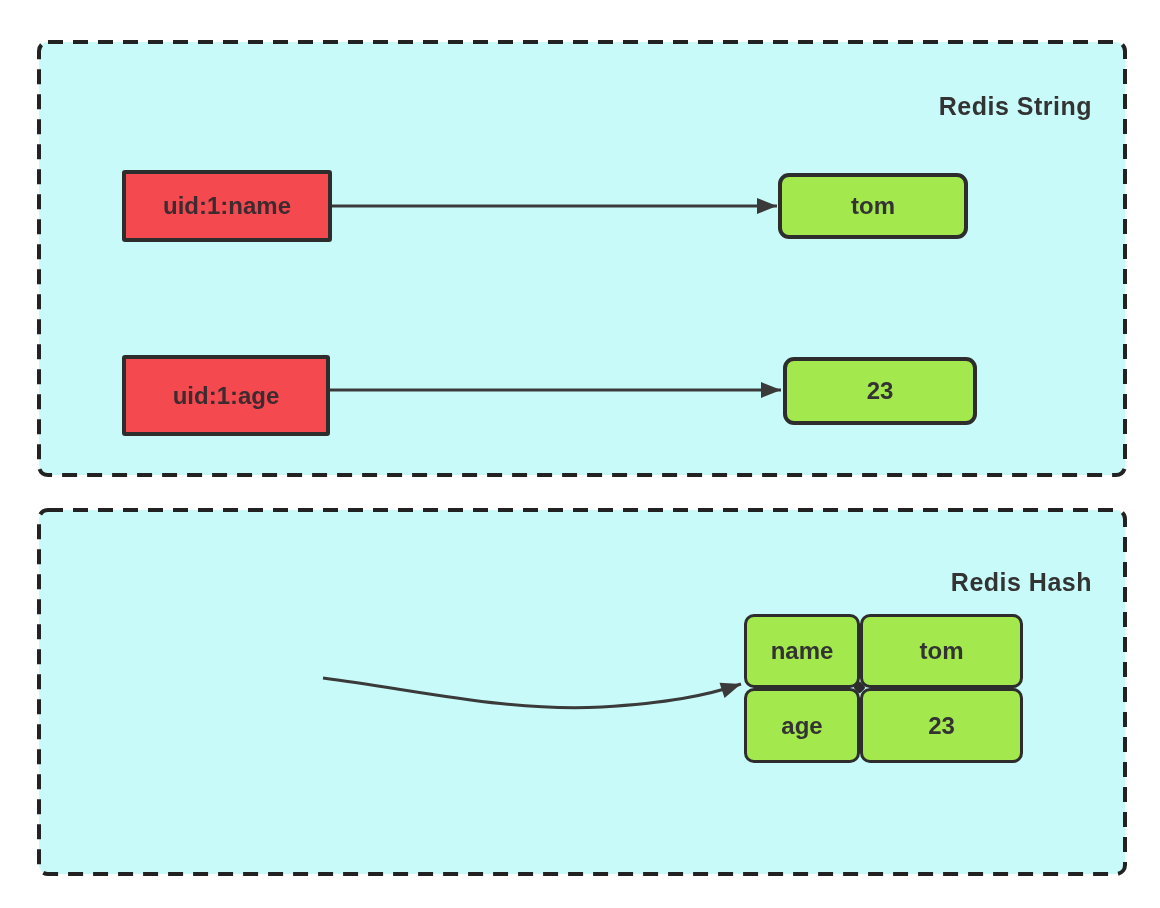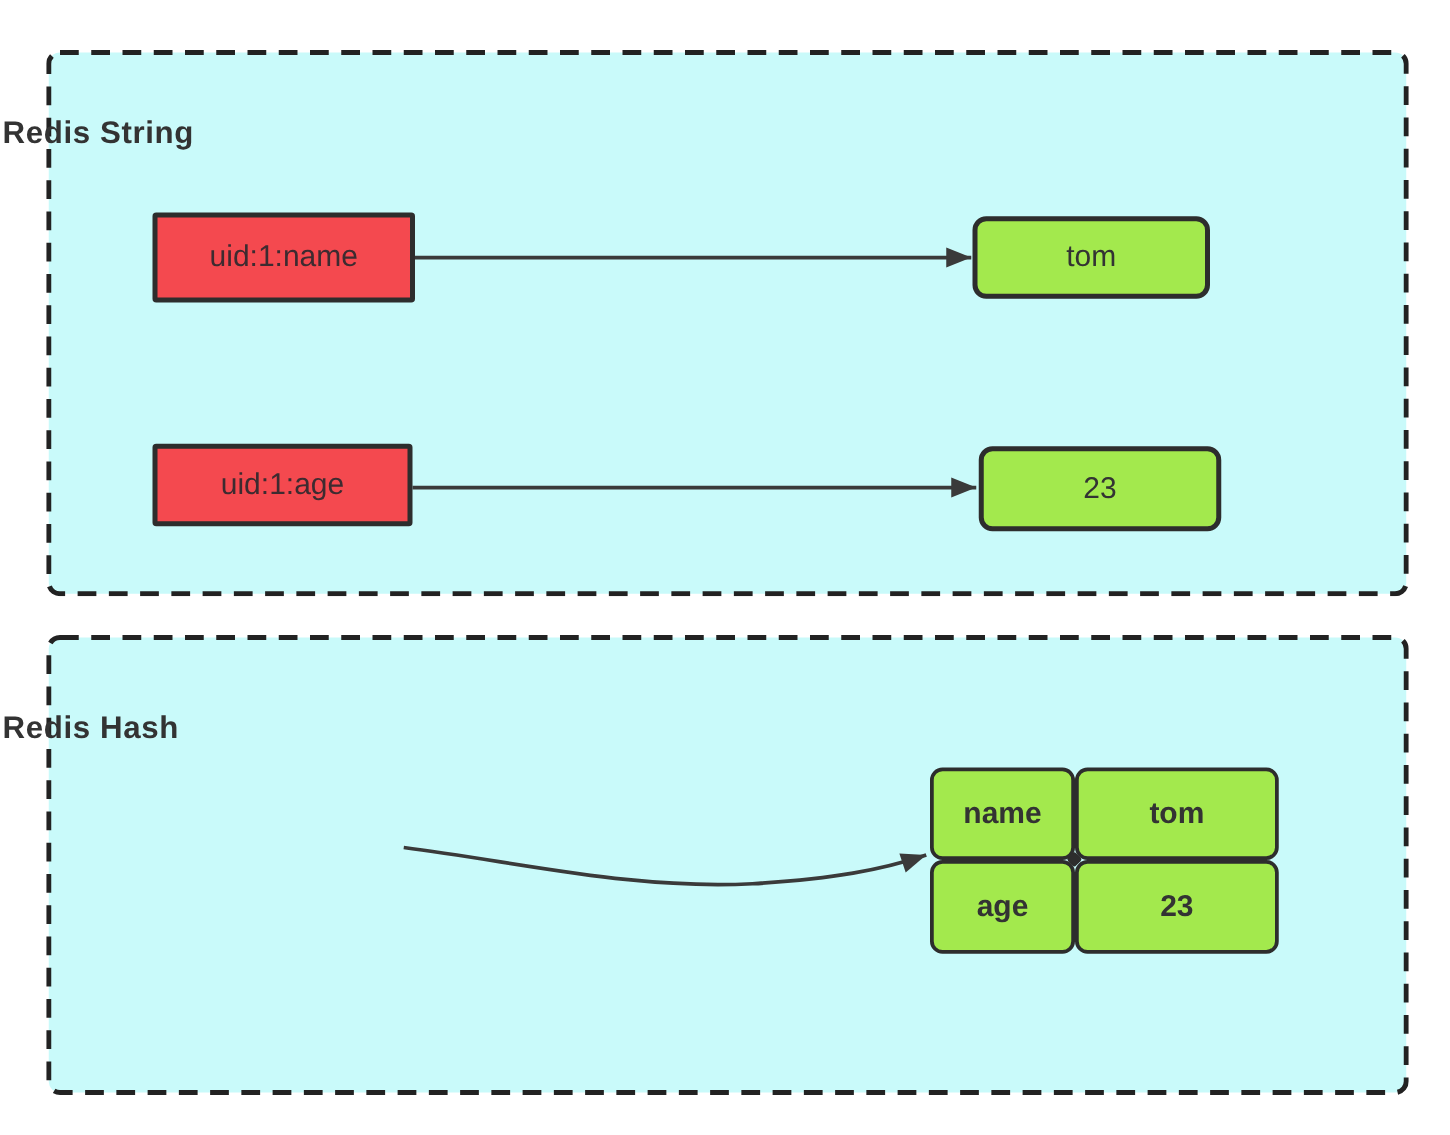--- a/index.html
+++ b/index.html
@@ -35,35 +35,35 @@
     stroke: var(--line-color, #3a3a3a);
     stroke-width: 3;
     fill: none;
   }
   .arrowhead { fill: var(--line-color, #3a3a3a); }
   .title {
     position: absolute;
     left: 0;
     width: 100%;
     margin-left: -35px;
-    text-align: left;
+    text-align: right;
     font-weight: bold;
     font-size: 25px;
     color: var(--text-color, #333);
     letter-spacing: 0.5px;
   }
   .panel-string .title { top: 52px; }
   .panel-hash   .title { top: 60px; }
   .node {
     position: absolute;
     box-sizing: border-box;
     display: flex;
     align-items: center;
     justify-content: center;
-    font-weight: normal;
+    font-weight: bold;
     font-size: 24px;
     color: var(--text-color, #333);
   }
   .key-box {
     background: var(--key-fill, #f4494f);
     border: 4px solid var(--box-border, #2d2d2d);
     border-radius: 3px;
     color: #3d2b30;
   }
   .val-box {
@@ -118,21 +118,21 @@
       <rect class="panel-rect" x="2" y="2" width="1086" height="433" rx="9"></rect>
       <line class="connector" x1="295" y1="166" x2="740" y2="166" marker-end="url(#arrow-a)"></line>
       <line class="connector" x1="293" y1="350" x2="744" y2="350" marker-end="url(#arrow-a)"></line>
     </svg>
 
     <div class="title">Redis String</div>
 
     <div class="node key-box" style="left:85px; top:130px; width:210px; height:72px;">uid:1:name</div>
     <div class="node val-box" style="left:741px; top:133px; width:190px; height:66px;">tom</div>
 
-    <div class="node key-box" style="left:85px; top:315px; width:208px; height:66px;">uid:1:age</div>
+    <div class="node key-box" style="left:85px; top:315px; width:208px; height:81px;">uid:1:age</div>
     <div class="node val-box" style="left:746px; top:317px; width:194px; height:68px;">23</div>
   </section>
 
   <section class="panel panel-hash">
     <svg class="layer" viewBox="0 0 1090 368">
       <defs>
         <marker id="arrow-b" markerWidth="24" markerHeight="20" refX="22" refY="10" orient="auto" markerUnits="userSpaceOnUse">
           <path class="arrowhead" d="M2,2 L22,10 L2,18 Z"></path>
         </marker>
       </defs>

